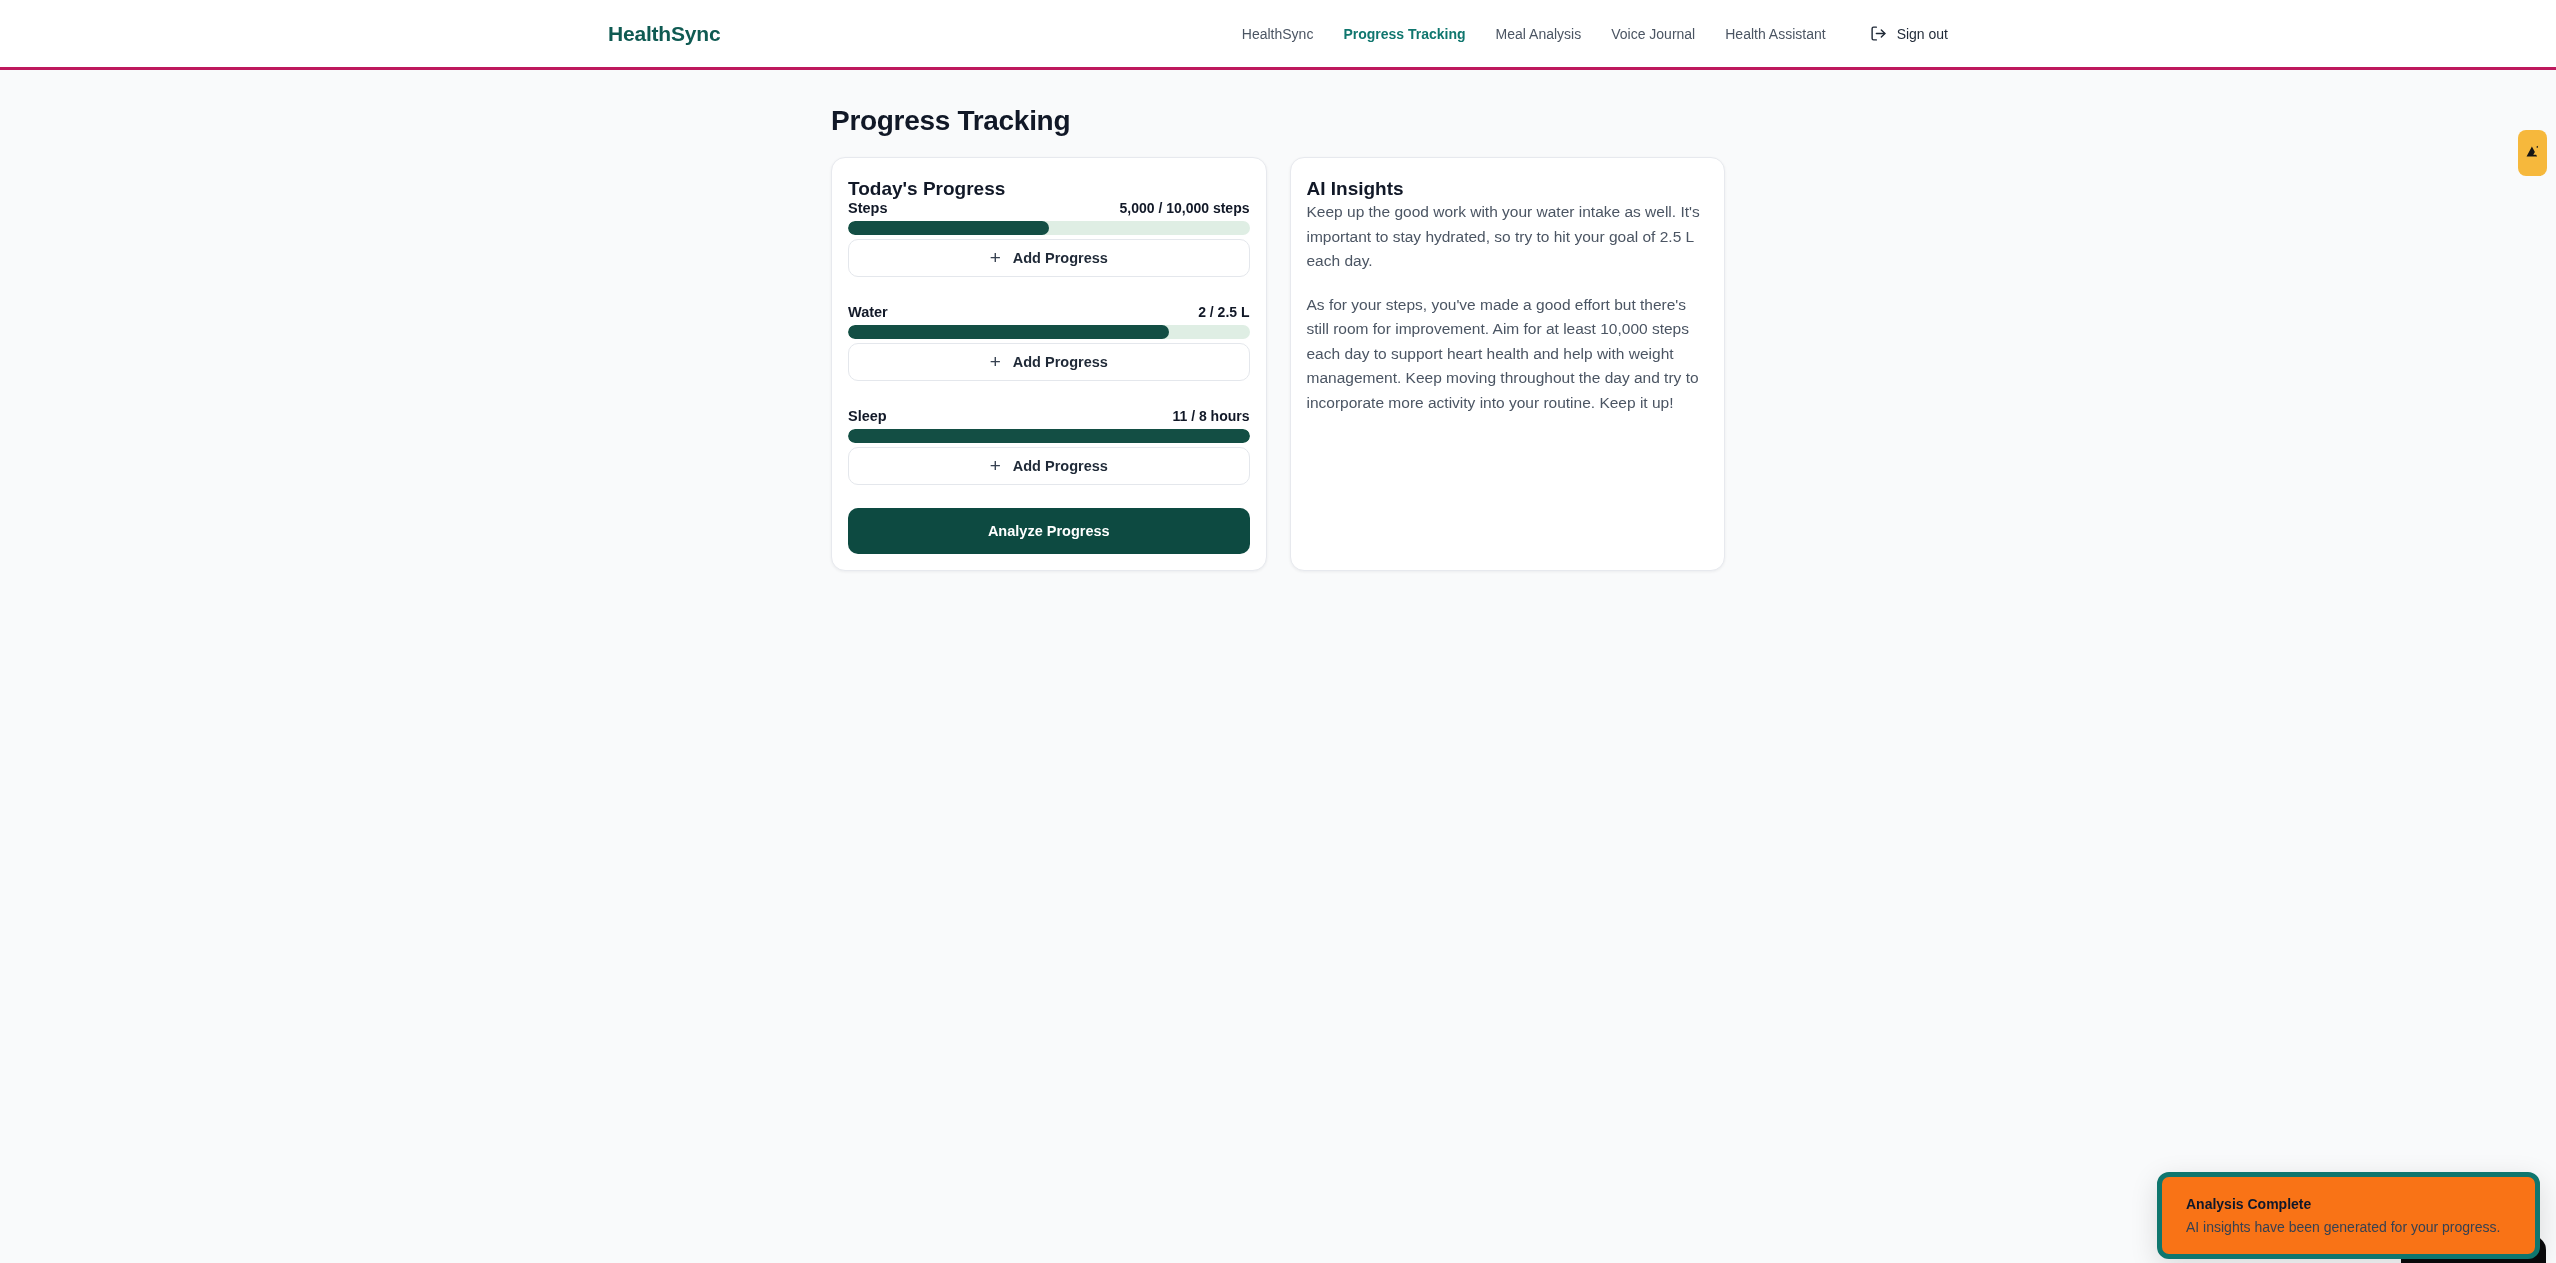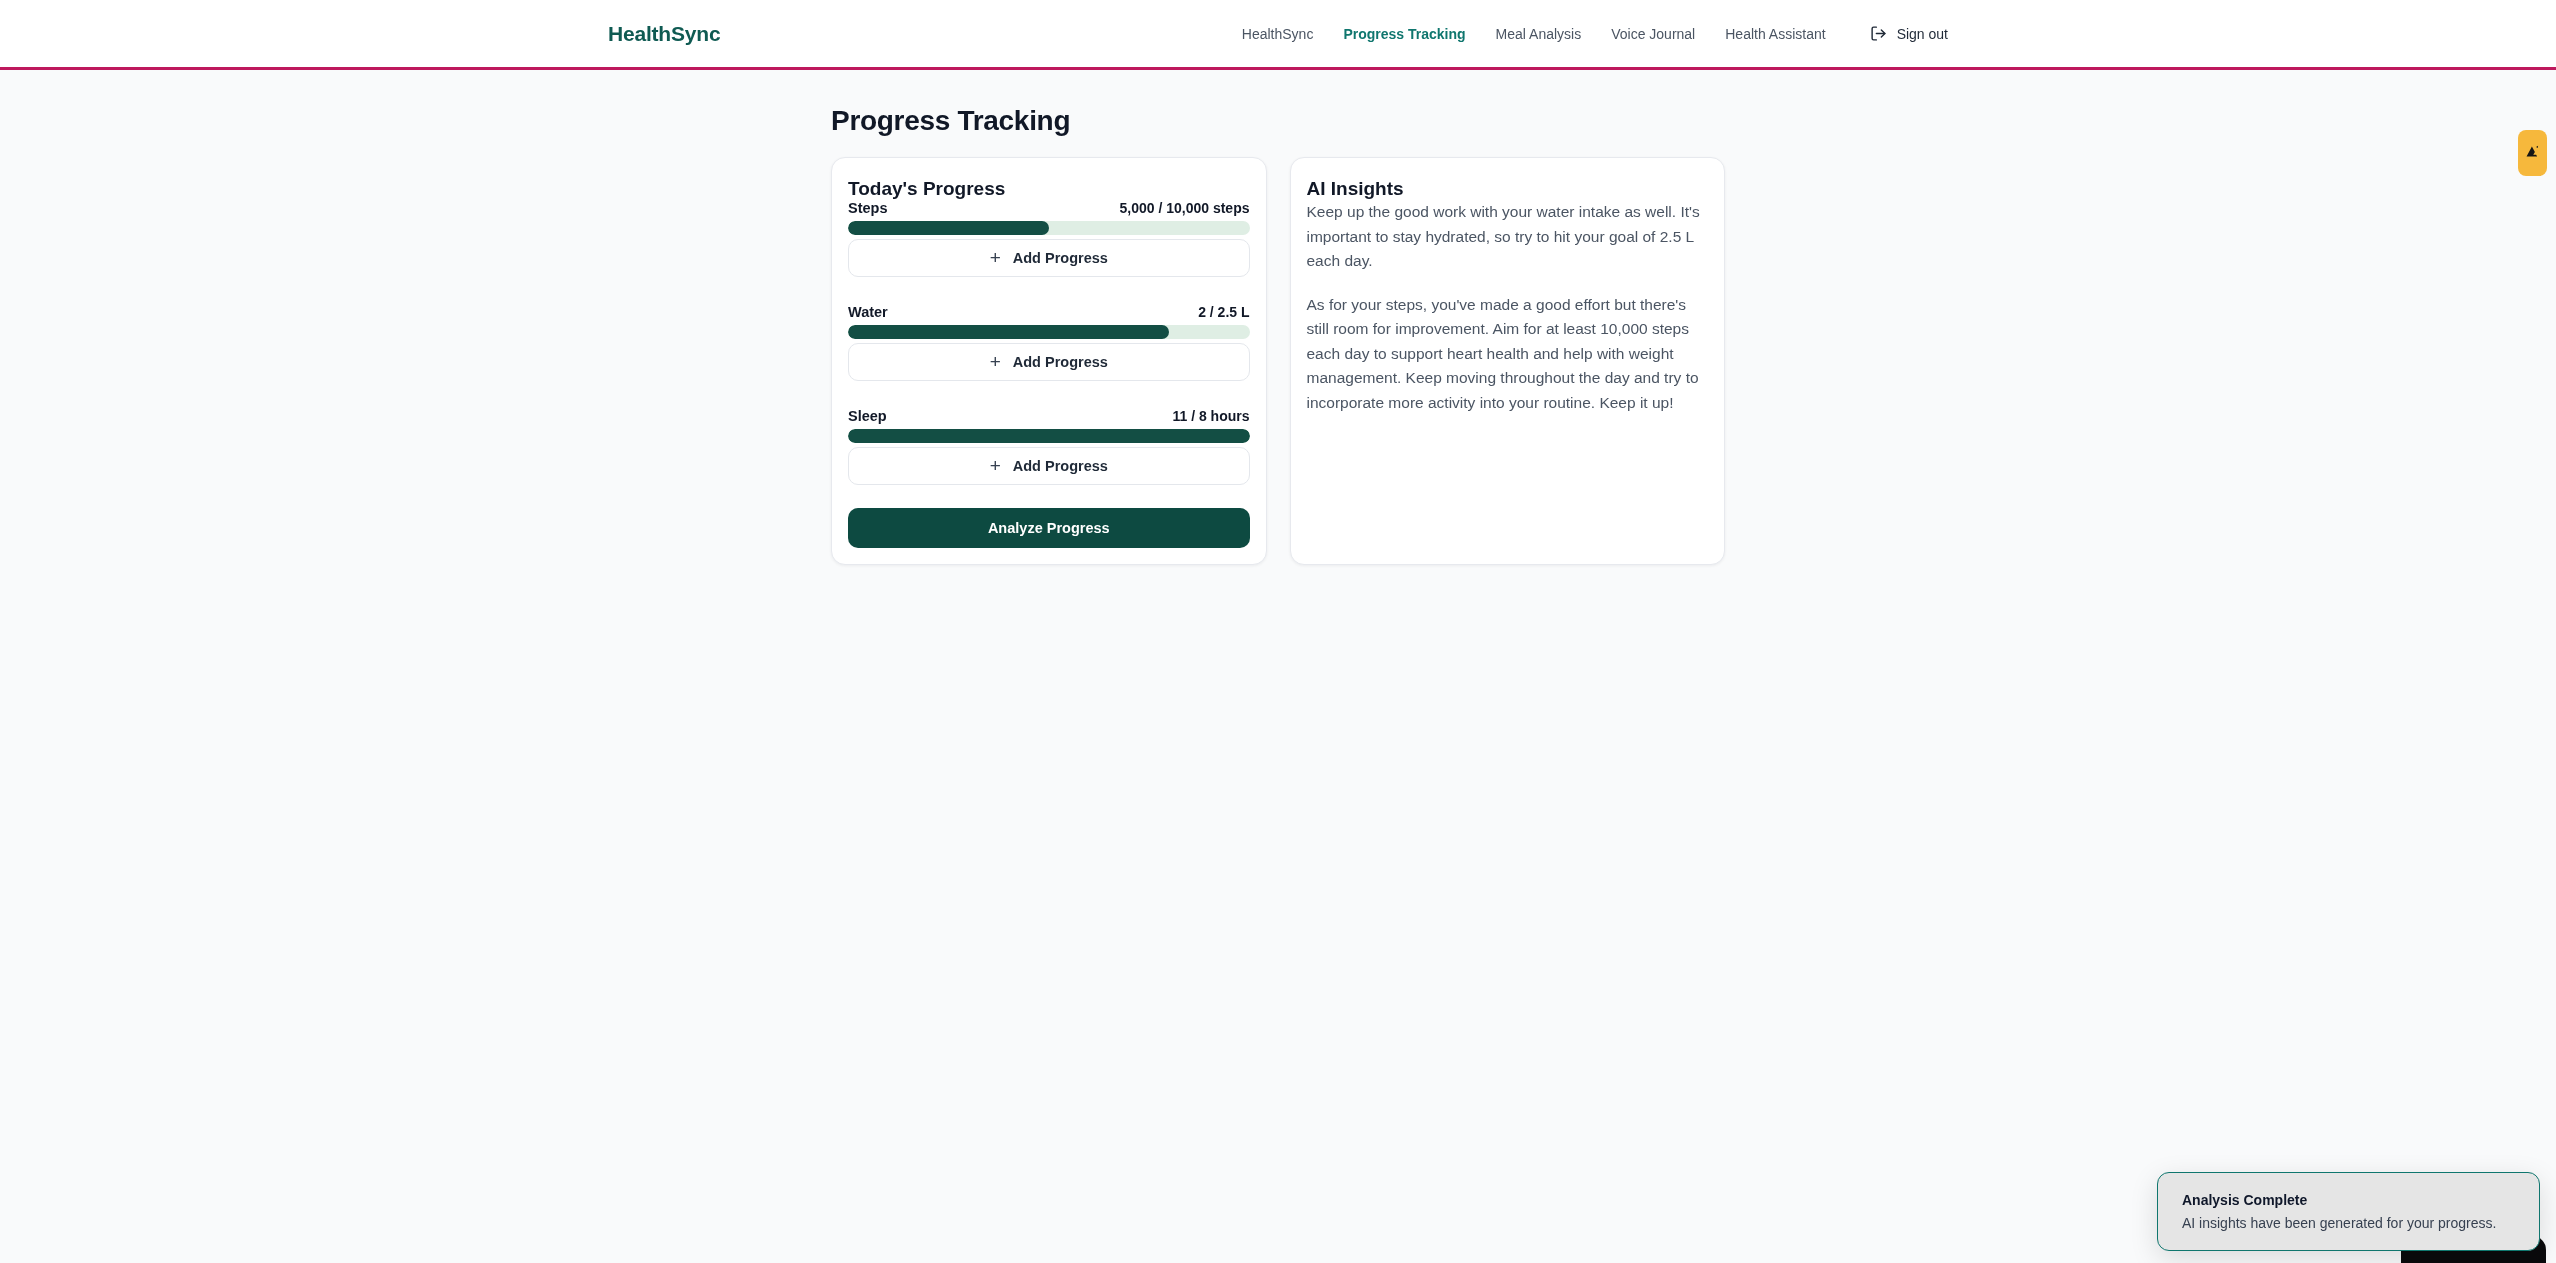--- a/index.html
+++ b/index.html
@@ -105,21 +105,21 @@
     display: flex; align-items: center; justify-content: center; gap: 12px;
     background: #ffffff;
     border: 1px solid #e4e7ec;
     border-radius: 10px;
     font-family: inherit;
     font-size: 14.5px; font-weight: 600; color: #1f2937;
     cursor: pointer;
   }
   .plus { font-size: 19px; font-weight: 400; color: #374151; line-height: 1; margin-top: -2px; }
   .analyze-btn {
-    width: 100%; height: 40px;
+    width: 100%; height: 46px;
     background: var(--c-accent_dark, #0d4a41);
     color: #ffffff;
     border: none; border-radius: 10px;
     font-family: inherit;
     font-size: 14.5px; font-weight: 600;
     cursor: pointer;
     margin-top: -4px;
   }
 
   
@@ -129,22 +129,22 @@
     color: #4b5563;
     margin-bottom: 19px;
   }
   .insights p:last-child { margin-bottom: 8px; }
 
   
   .toast {
     position: absolute;
     top: 1172px; right: 16px;
     width: 383px;
-    background: #e5e5e5;
-    border: 1px solid #0f766e;
+    background: #f97316;
+    border: 5px solid #0f766e;
     border-radius: 12px;
     padding: 19px 24px;
     box-shadow: 0 8px 28px rgba(0,0,0,0.13);
     z-index: 10;
   }
   .toast-title { font-size: 14px; font-weight: 700; color: #0f172a; margin-bottom: 7px; }
   .toast-msg { font-size: 14px; color: #374151; }
 
   
   .dark-cutoff {

